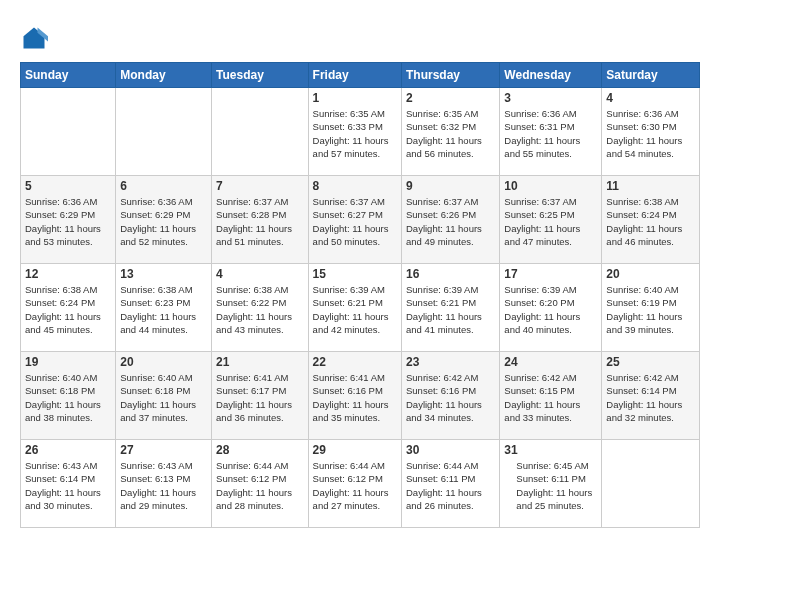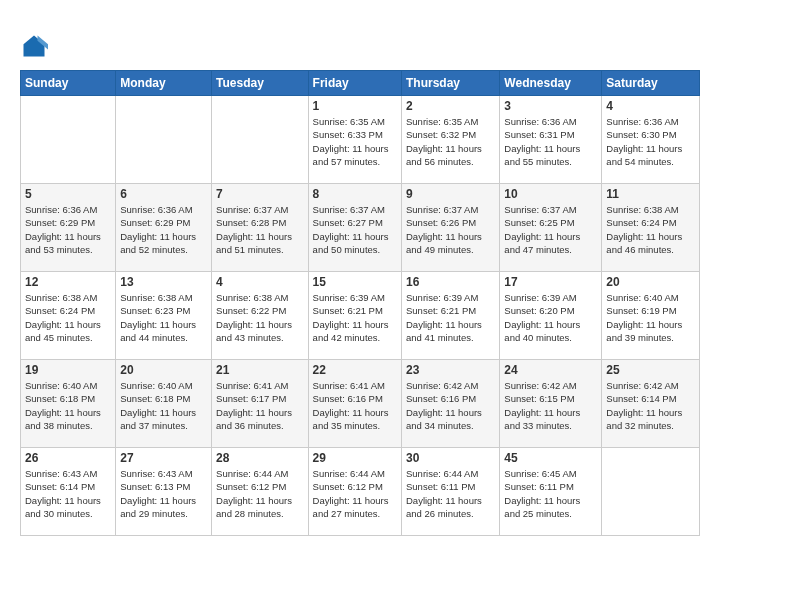--- a/index.html
+++ b/index.html
@@ -6,21 +6,21 @@
     body {
       font-family: Arial, sans-serif;
       background: #fff;
       width: 792px;
       height: 612px;
       overflow: hidden;
     }
     .page {
       width: 720px;
       min-height: 612px;
-      padding: 32px 20px 10px 20px;
+      padding: 24px 20px 10px 20px;
       background: #fff;
     }
     .header {
       display: flex;
       justify-content: space-between;
       align-items: flex-start;
       margin-bottom: 10px;
     }
     .logo {
       display: flex;
@@ -347,22 +347,22 @@
 and 27 minutes.</div>
           </td>
           <td>
             <span class="day-num">30</span>
             <div class="day-info" style="white-space: pre-line;">Sunrise: 6:44 AM
 Sunset: 6:11 PM
 Daylight: 11 hours
 and 26 minutes.</div>
           </td>
           <td>
-            <span class="day-num">45</span>
-            <div class="day-info" style="white-space: pre-line;">Sunrise: 6:45 AM
+            <span class="day-num">31</span>
+            <div class="day-info" style="white-space: pre-line; margin-left: 12px;">Sunrise: 6:45 AM
 Sunset: 6:11 PM
 Daylight: 11 hours
 and 25 minutes.</div>
           </td>
           <td class="empty"></td>
         </tr>
       </tbody>
   </table>
 </div>
 

